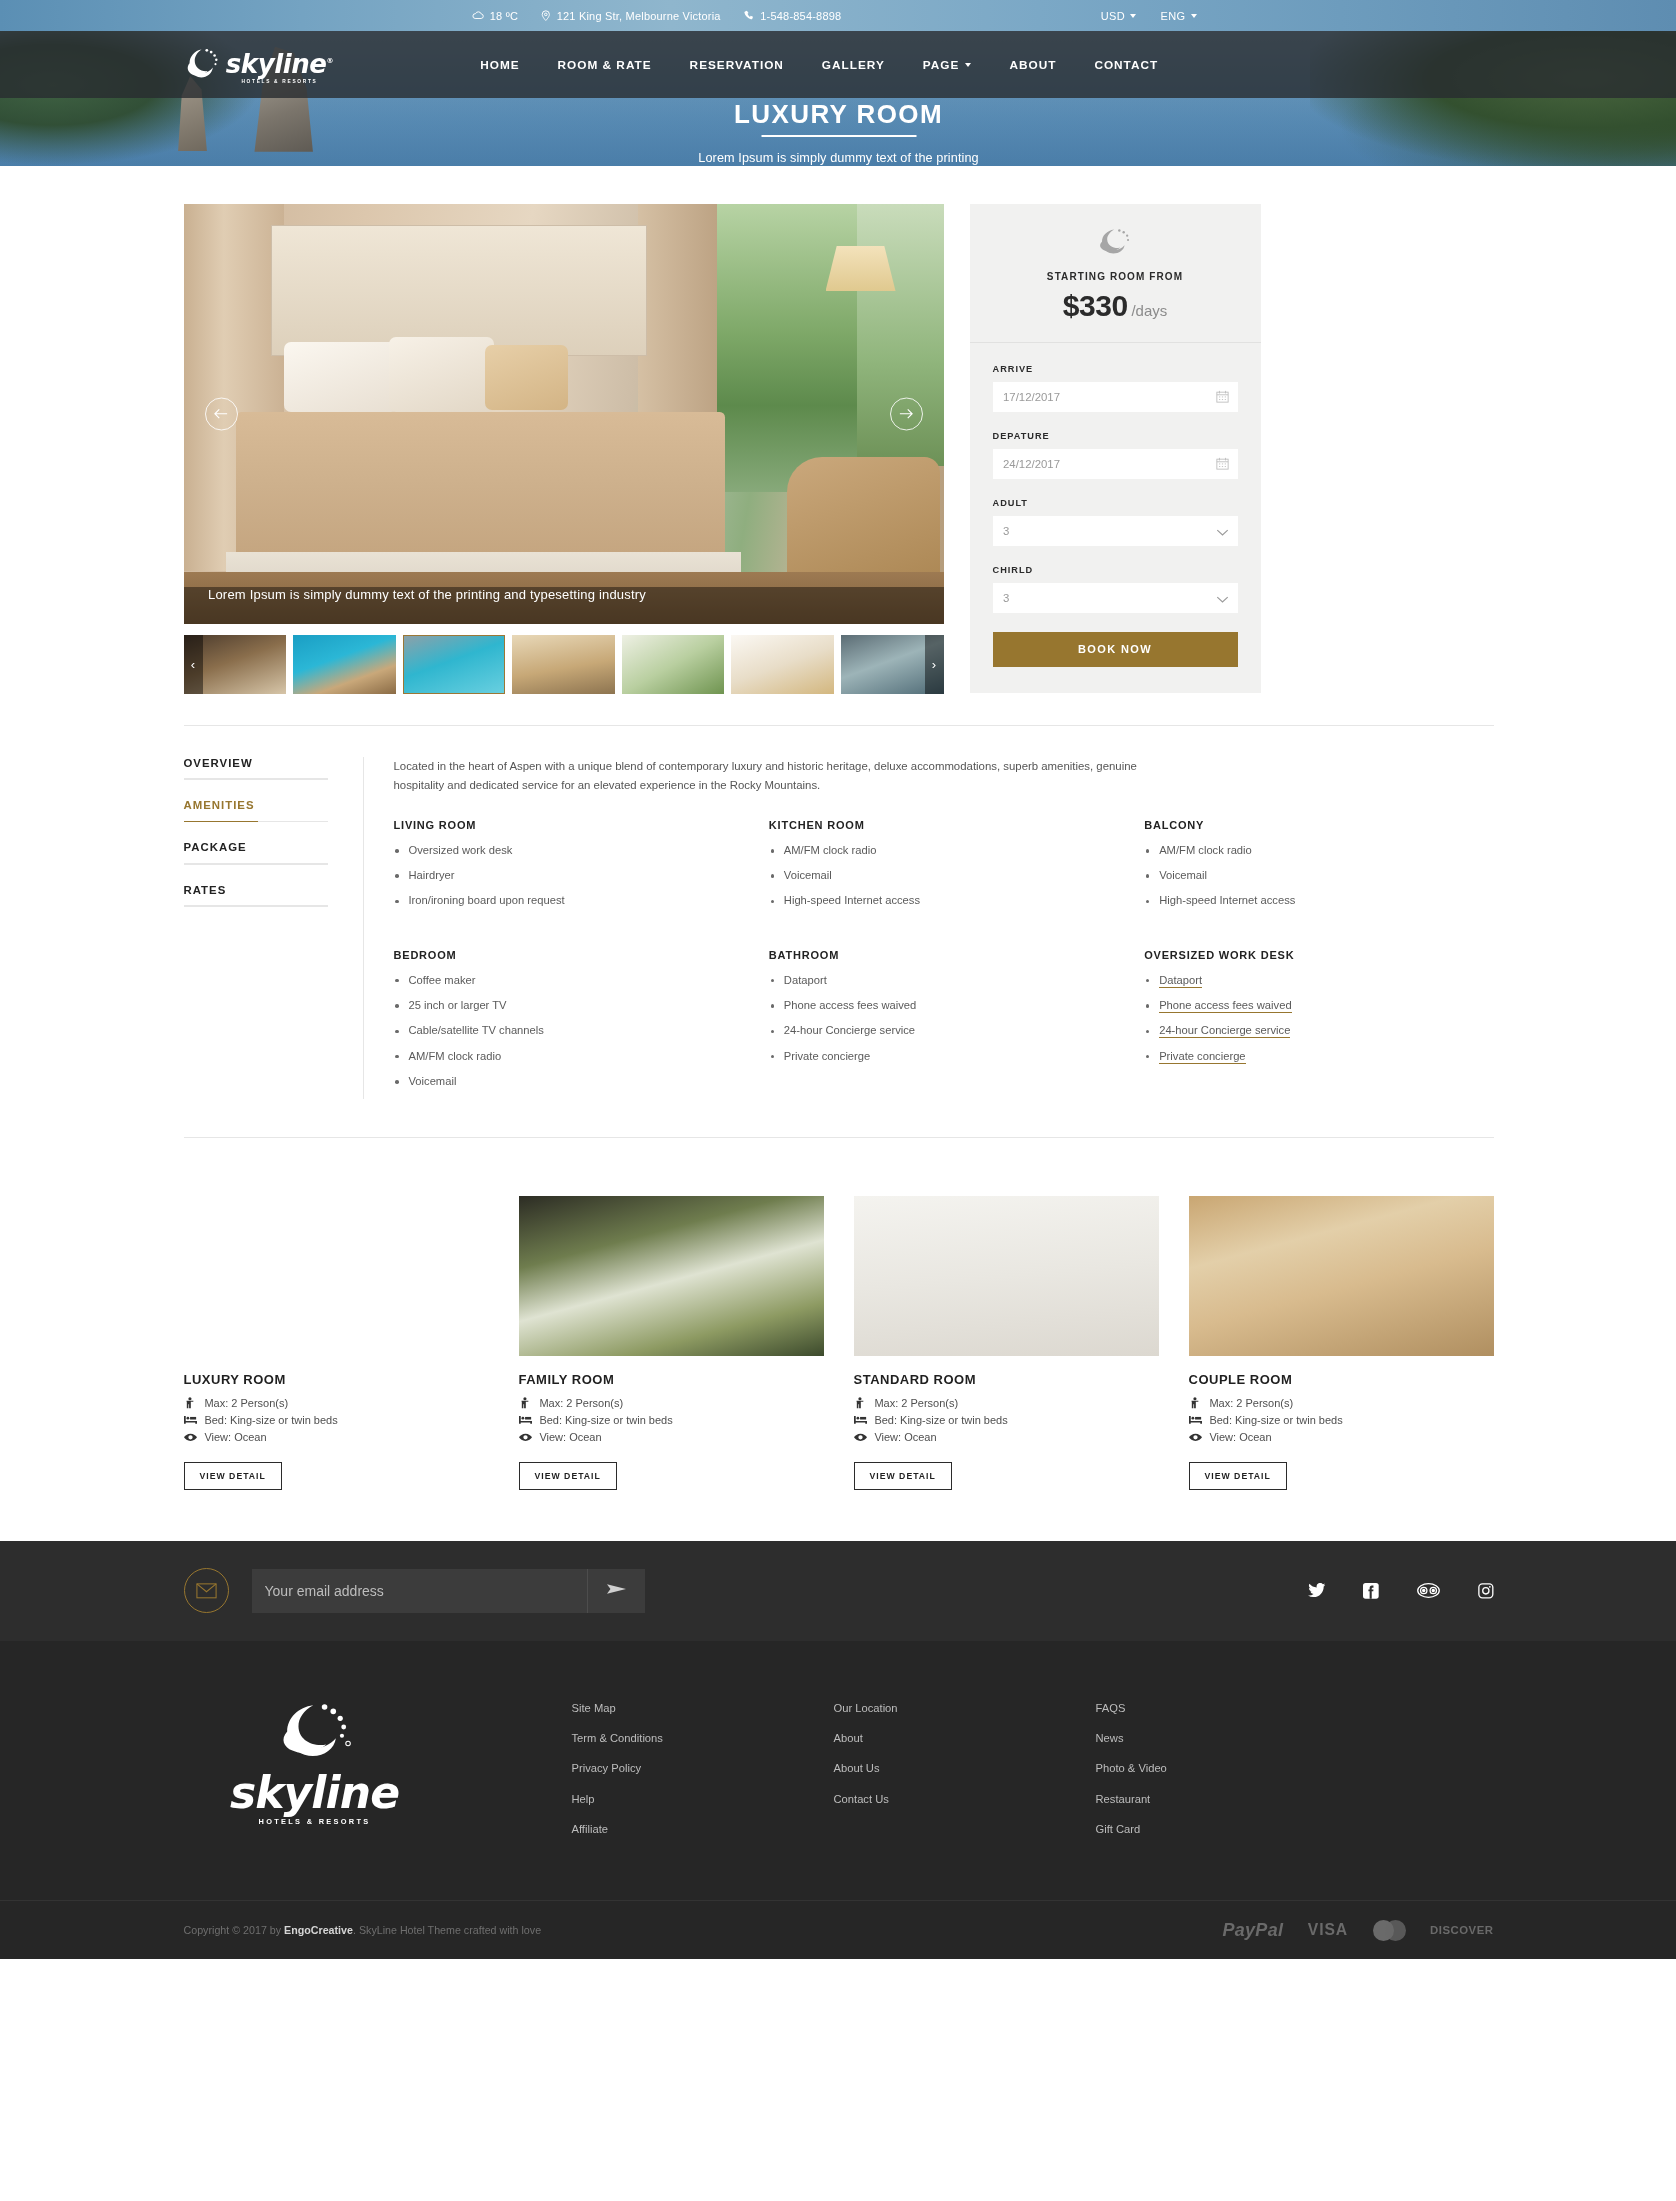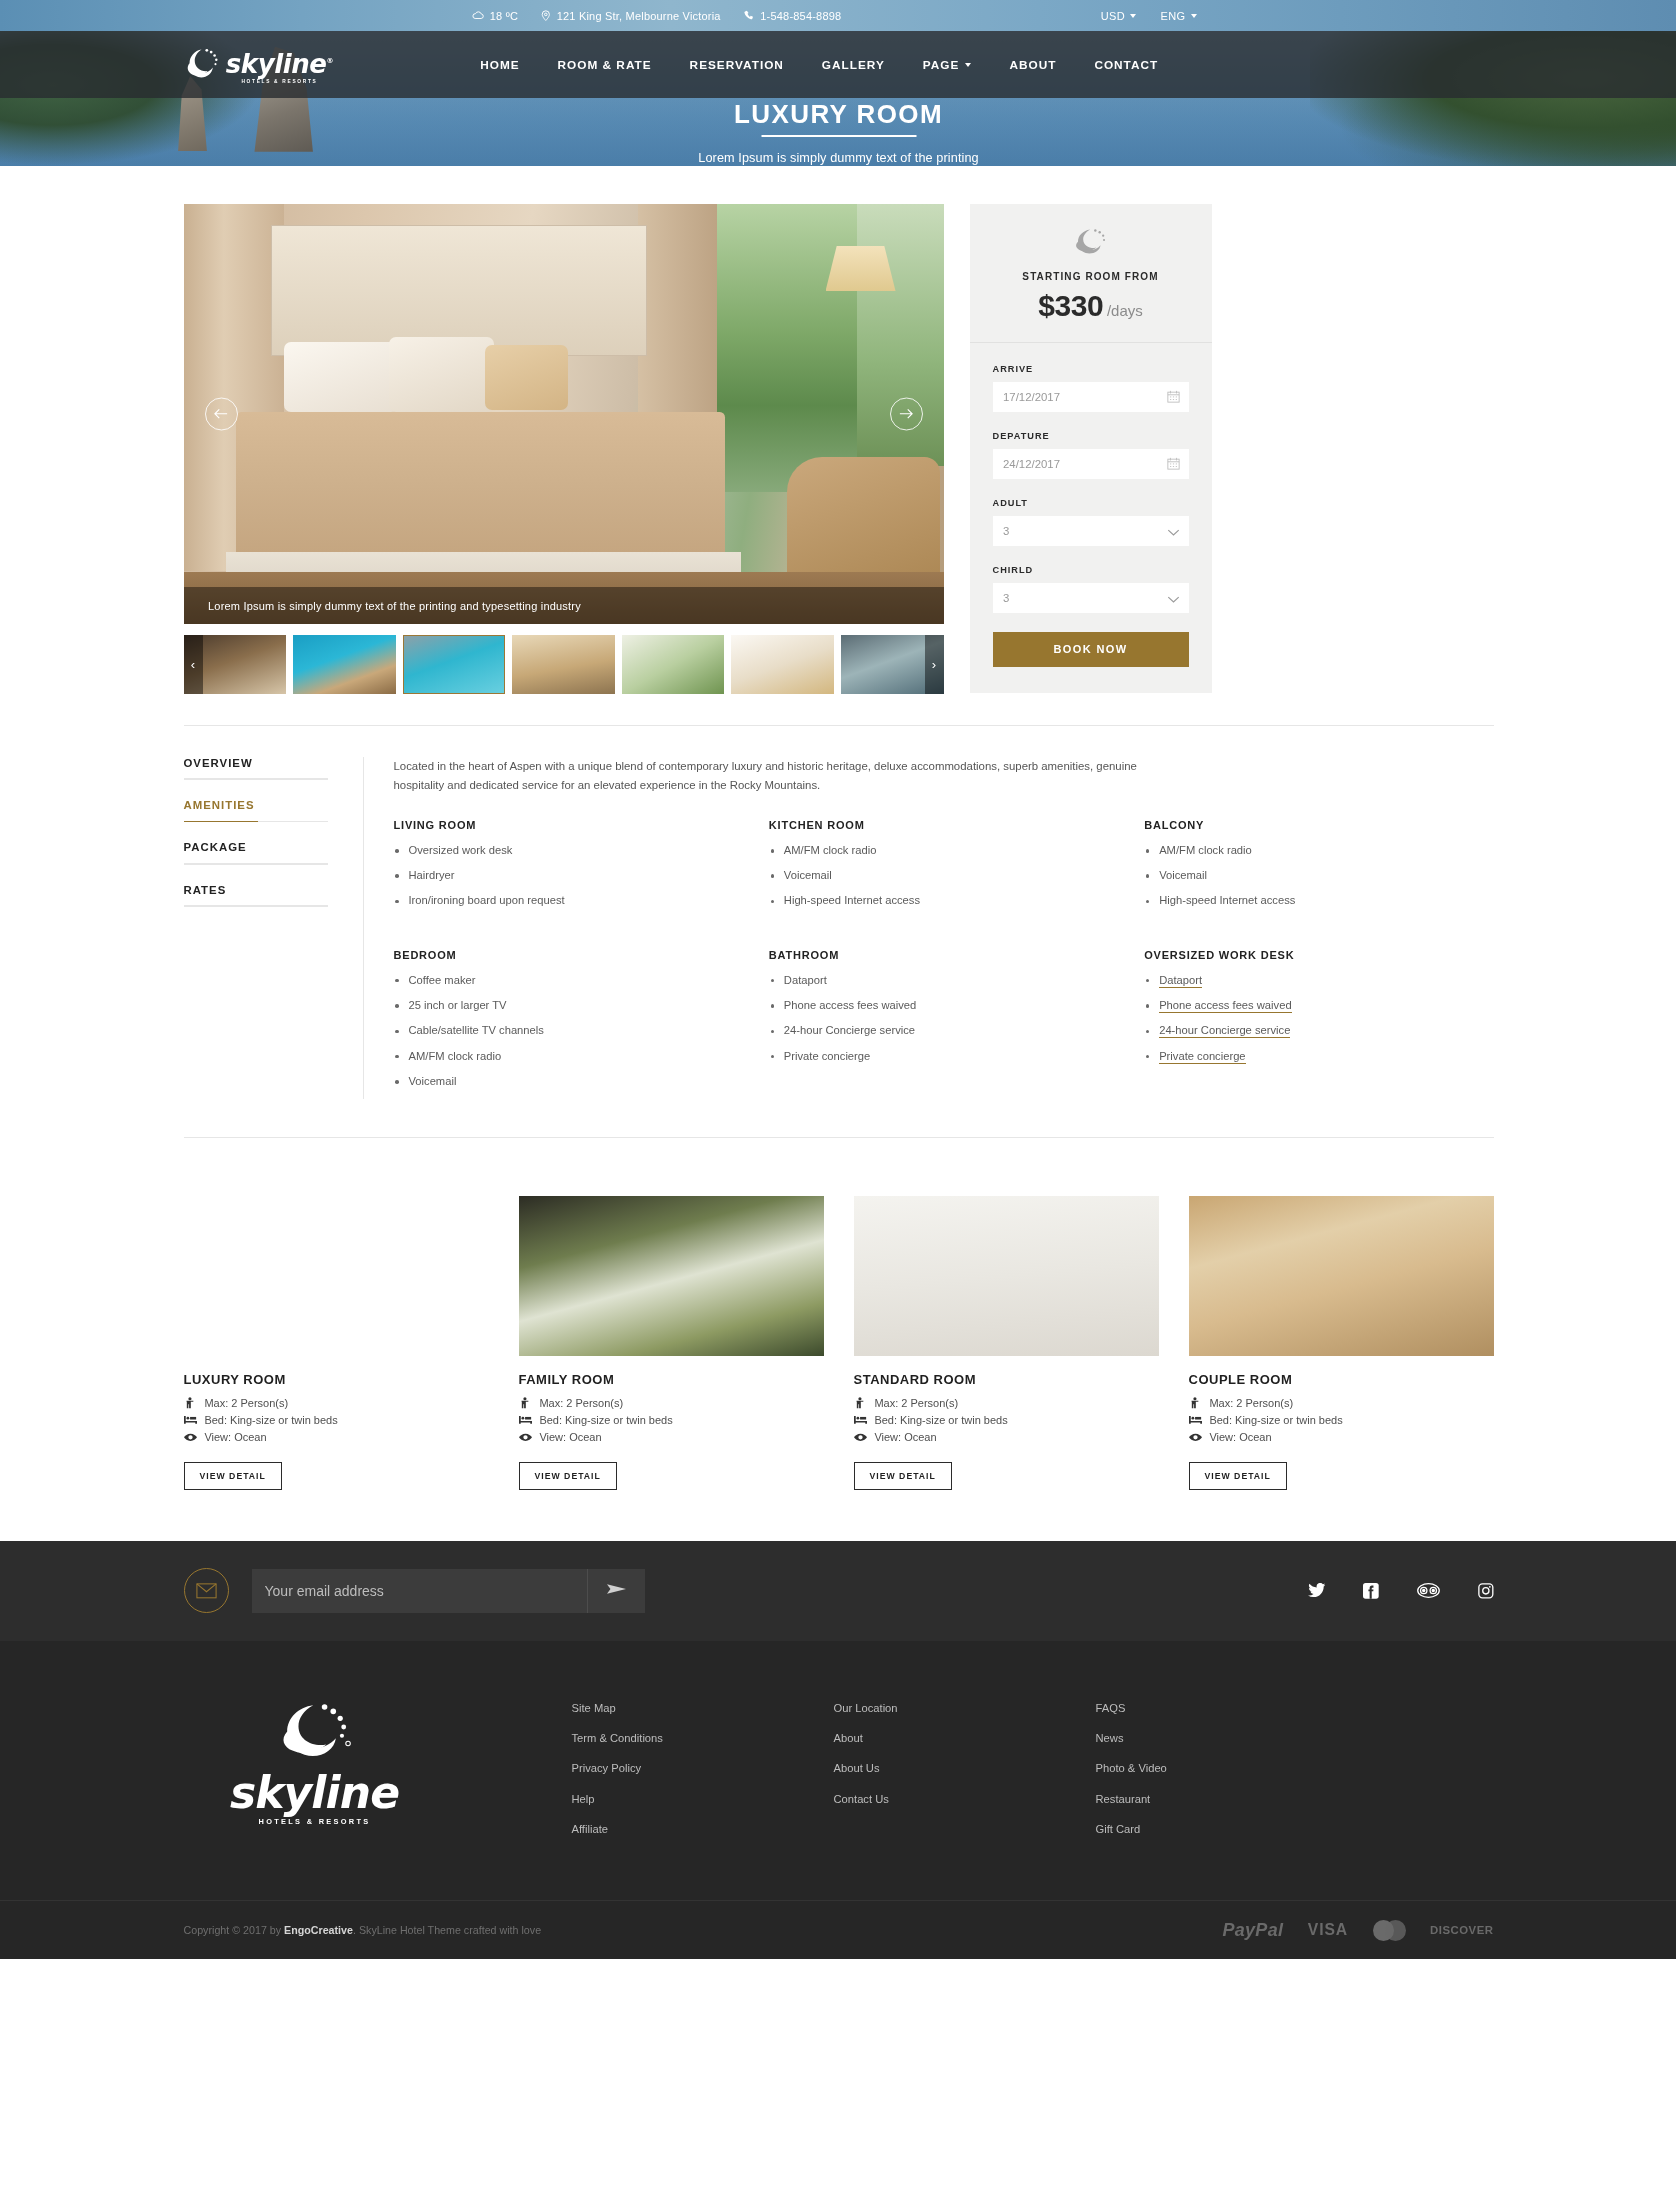--- a/index.html
+++ b/index.html
@@ -131,22 +131,22 @@
     background: linear-gradient(180deg,#e9e2d5,#d8cfc0); }
   .sl-lamp { position:absolute; left:642px; top:42px; width:70px; height:45px;
     background: linear-gradient(180deg,#f3e2bb,#e0c98f); clip-path: polygon(16% 0,84% 0,100% 100%,0 100%); }
   .sl-chair { position:absolute; left:603px; top:253px; width:153px; height:148px;
     background: linear-gradient(160deg,#caa87c,#a8834f); border-radius: 35px 15.7px 7px 7px;}
   .sl-floor { position:absolute; left:0; bottom:0; width:100%; height:52px;
     background: linear-gradient(180deg,#9d7a52,#7e5f3c); }
   .slider-caption {
     position:absolute; left:0; right:0; bottom:0; height: 37px;
     background: rgba(0,0,0,.42); color:#fff;
-    display:flex; align-items:center; padding-left: 24.5px;
-    font-size: 11px; letter-spacing: 0.2px;
+    display:flex; align-items:flex-start; padding-left: 24.5px;
+    font-size: 13px; letter-spacing: 0.2px;
   }
   .arrow-btn {
     position:absolute; top: 50%; transform: translateY(-50%);
     width: 33px; height: 33px; border-radius: 50%;
     border: 1.3px solid rgba(255,255,255,.85);
     display:flex; align-items:center; justify-content:center;
     color:#fff; cursor:pointer; background:transparent;
   }
   .arrow-prev { left: 21px; }
   .arrow-next { right: 21px; }
@@ -155,21 +155,21 @@
   .thumb { width: 112px; height: 59px; overflow: hidden; position: relative; cursor: pointer; }
   .thumb.active { outline: 1.7px solid #9b7736; outline-offset: -1.7px; }
   .t-nav {
     position:absolute; top:0; width: 19px; height: 59px; background: rgba(0,0,0,.45);
     color:#fff; display:flex; align-items:center; justify-content:center; cursor:pointer;
     font-size: 13px; z-index: 3;
   }
   .t-prev { left: 0; } .t-next { right: 0; }
 
   
-  .booking { width: 242px; background: #f1f1f0; }
+  .booking { width: 291px; background: #f1f1f0; }
   .booking-head { padding: 23px 0 19px; text-align:center; border-bottom: 0.9px solid #e1e1e0; }
   .b-logo { width: 38px; height: 33px; margin: 0 auto 10.5px; position: relative; }
   .b-from { font-size: 10px; font-weight: 700; letter-spacing: 1.1px; color: #2b2b2b; }
   .b-price { margin-top: 7.9px; color: #2b2b2b; }
   .b-price .amt { font-size: 30px; font-weight: 700; letter-spacing: -0.4px; }
   .b-price .unit { font-size: 15px; color: #8b8b8b; margin-left: 3.5px; }
   .booking-body { padding: 21px 23px 26px; }
   .field-label { font-size: 9.2px; font-weight: 700; letter-spacing: 1px; color: #2b2b2b; margin-bottom: 7.9px; }
   .field { position: relative; margin-bottom: 19px; }
   .field input, .field select {

